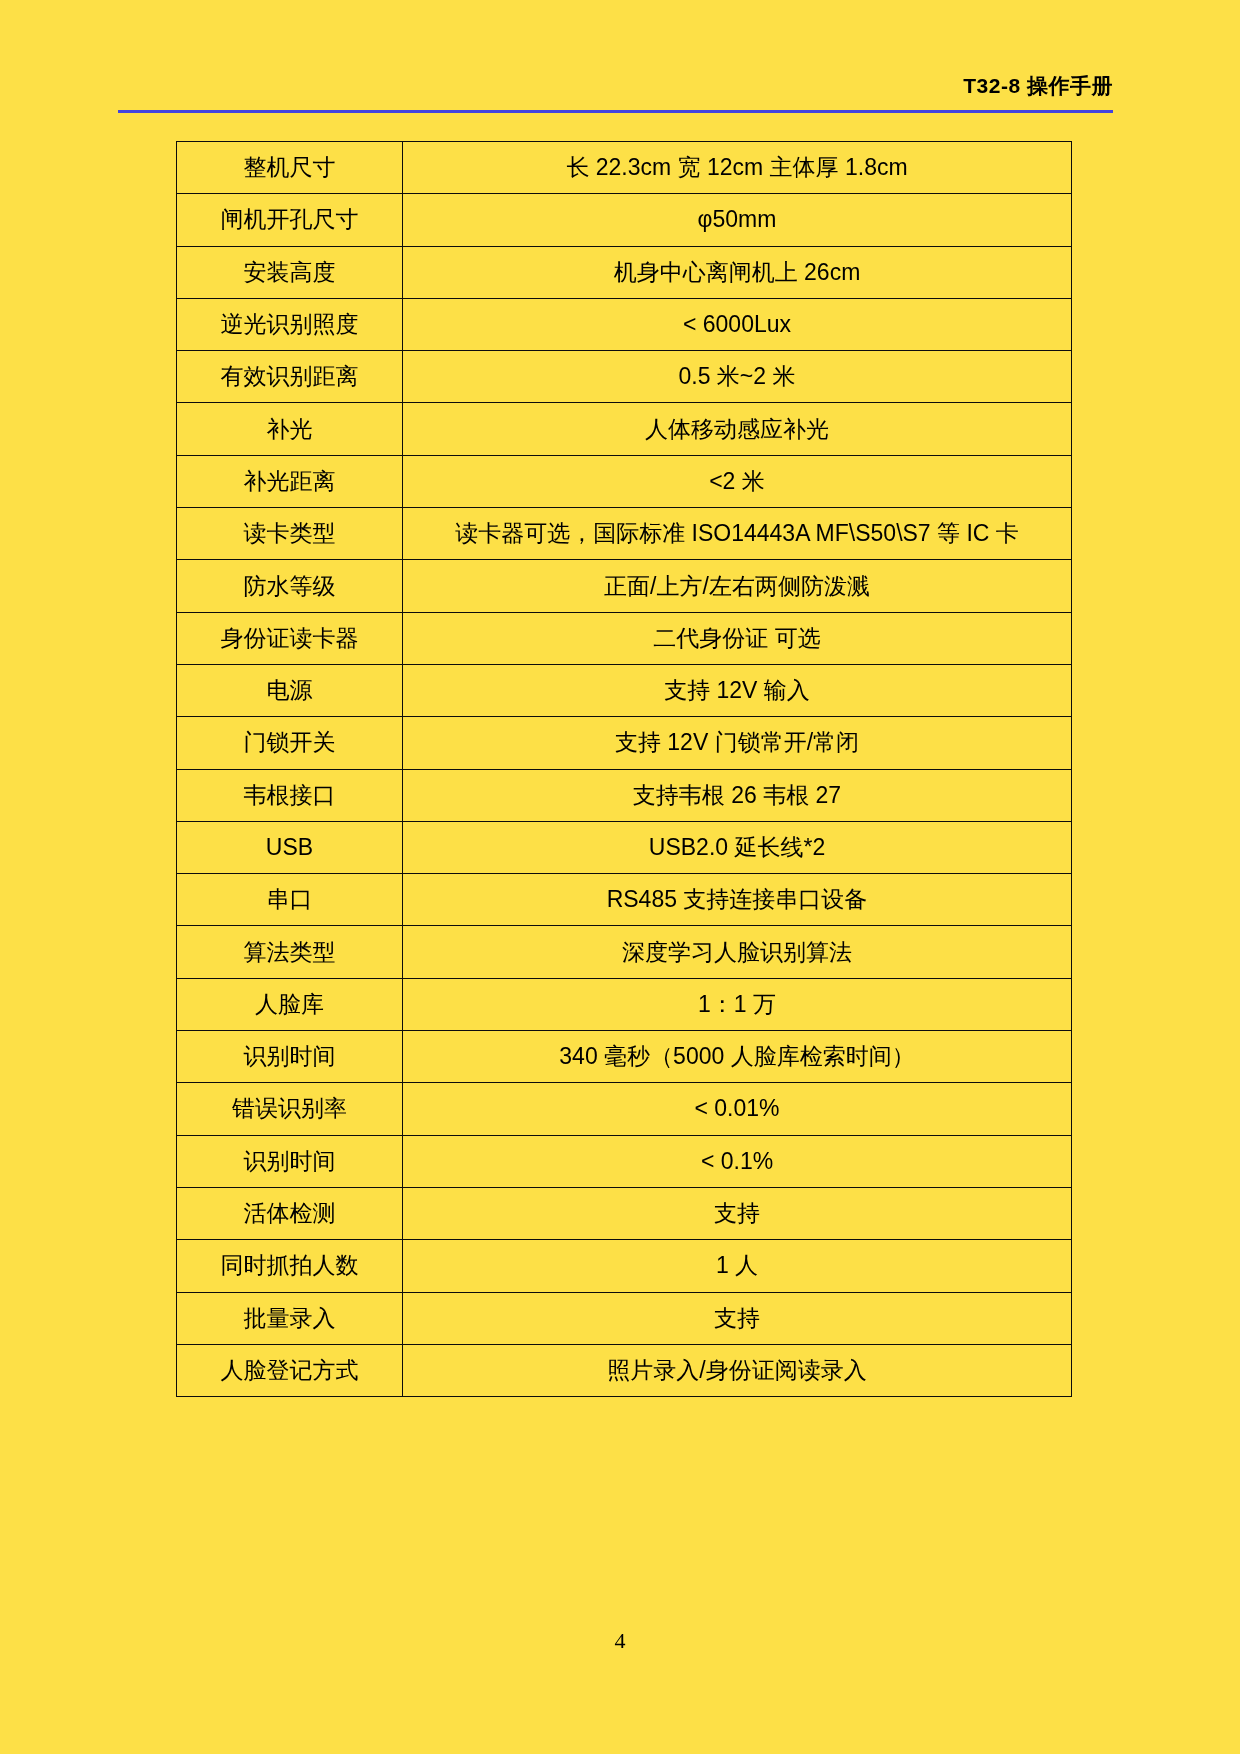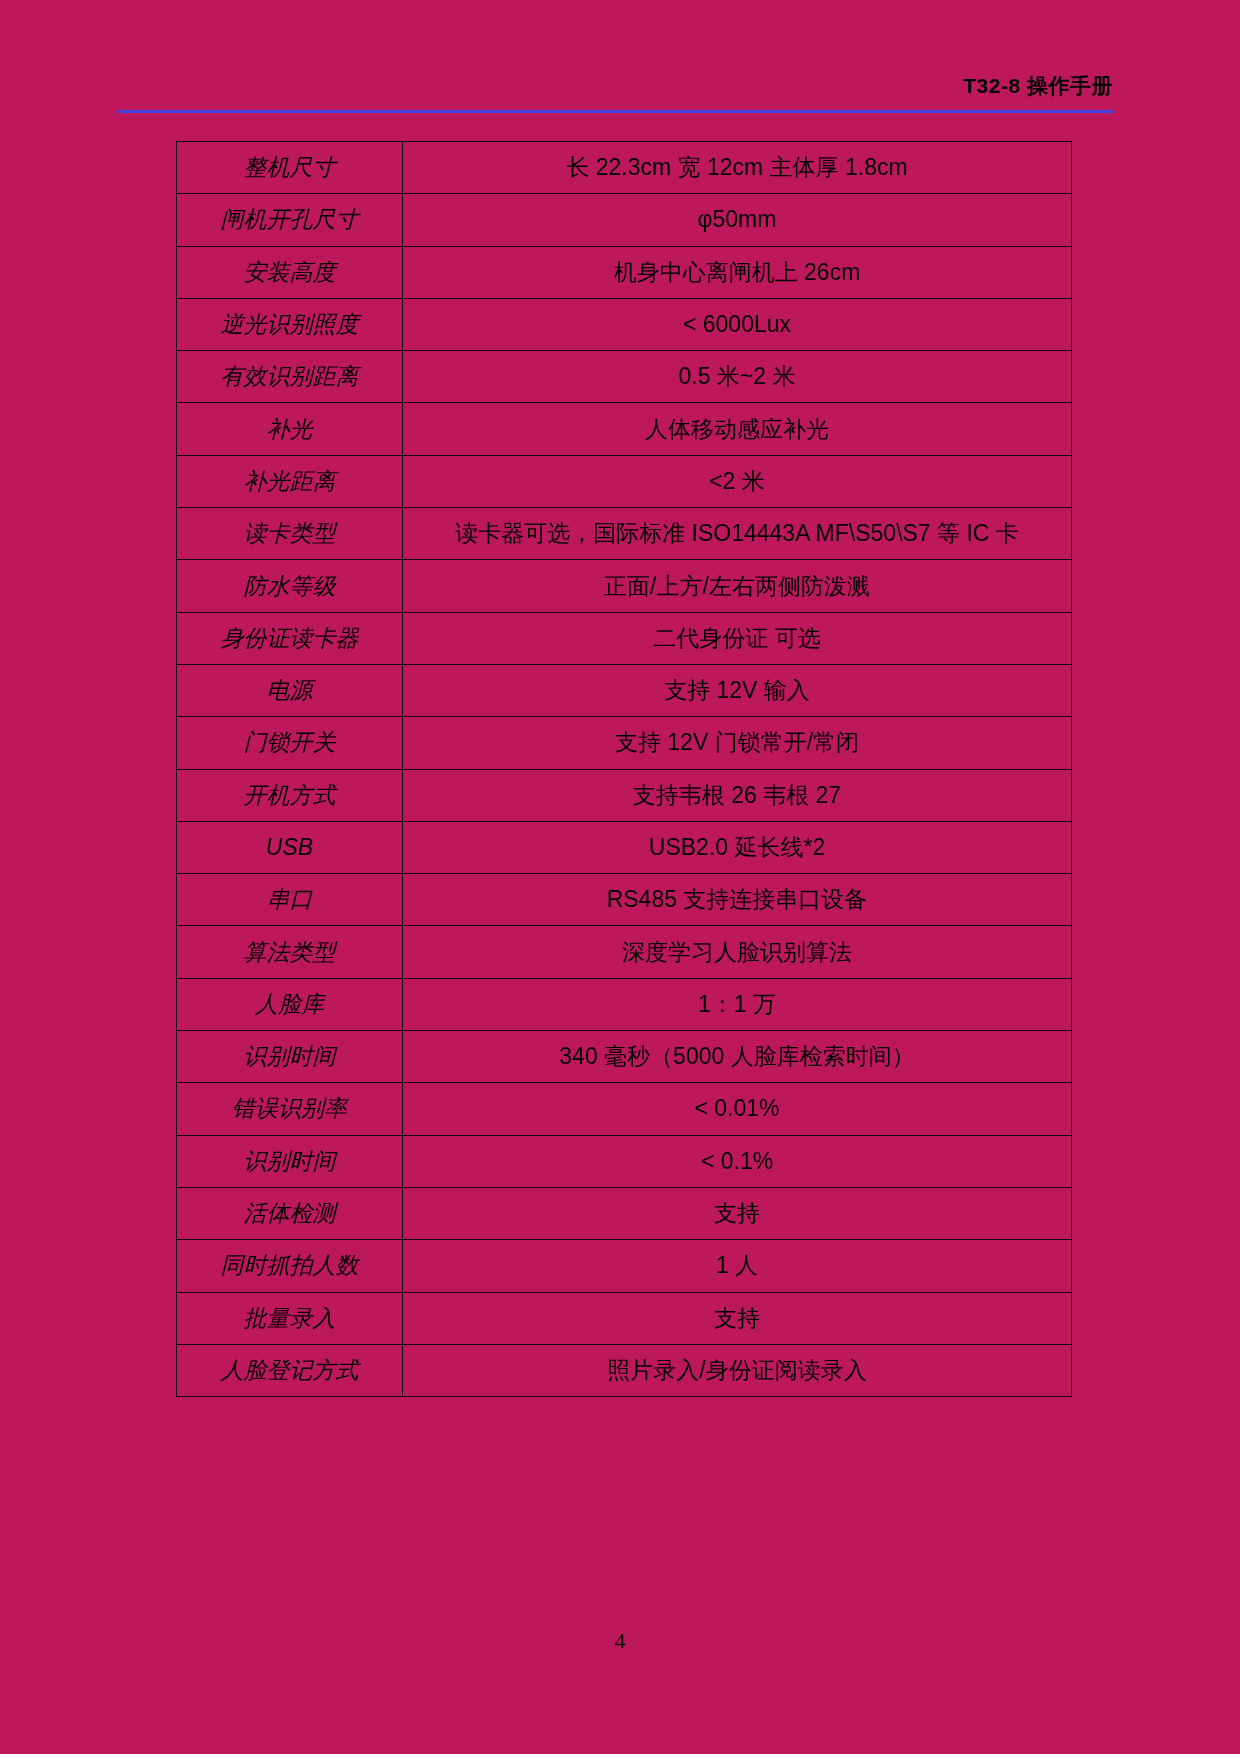--- a/index.html
+++ b/index.html
@@ -4,21 +4,21 @@
 <style>
   html, body {
     margin: 0;
     padding: 0;
     background: #ffffff;
   }
   .page {
     position: relative;
     width: 1240px;
     height: 1754px;
-    background: #be185d;
+    background: #fde047;
     font-family: "Liberation Sans", sans-serif;
     color: #000000;
     overflow: hidden;
   }
   .page-header {
     position: absolute;
     top: 70px;
     left: 118px;
     width: 995px; 
   }
@@ -45,21 +45,21 @@
   table.spec-table td {
     border: 1.8px solid #0c0c0c;
     height: 51.3px;
     font-size: 23px;
     text-align: center;
     vertical-align: middle;
     padding: 0 4px;
     overflow: hidden;
     white-space: nowrap;
   }
-  td.label-cell { width: 217px; font-style: italic; }
+  td.label-cell { width: 217px; }
   td.value-cell { width: 660px; }
   .page-footer {
     position: absolute;
     top: 1628px;
     left: 0;
     width: 100%;
     text-align: center;
     font-family: "Liberation Serif", serif;
     font-size: 22px;
     color: #000000;
@@ -119,21 +119,21 @@
         </tr>
         <tr>
           <td class="label-cell">电源</td>
           <td class="value-cell">支持 12V 输入</td>
         </tr>
         <tr>
           <td class="label-cell">门锁开关</td>
           <td class="value-cell">支持 12V 门锁常开/常闭</td>
         </tr>
         <tr>
-          <td class="label-cell">开机方式</td>
+          <td class="label-cell">韦根接口</td>
           <td class="value-cell">支持韦根 26 韦根 27</td>
         </tr>
         <tr>
           <td class="label-cell">USB</td>
           <td class="value-cell">USB2.0 延长线*2</td>
         </tr>
         <tr>
           <td class="label-cell">串口</td>
           <td class="value-cell">RS485 支持连接串口设备</td>
         </tr>

